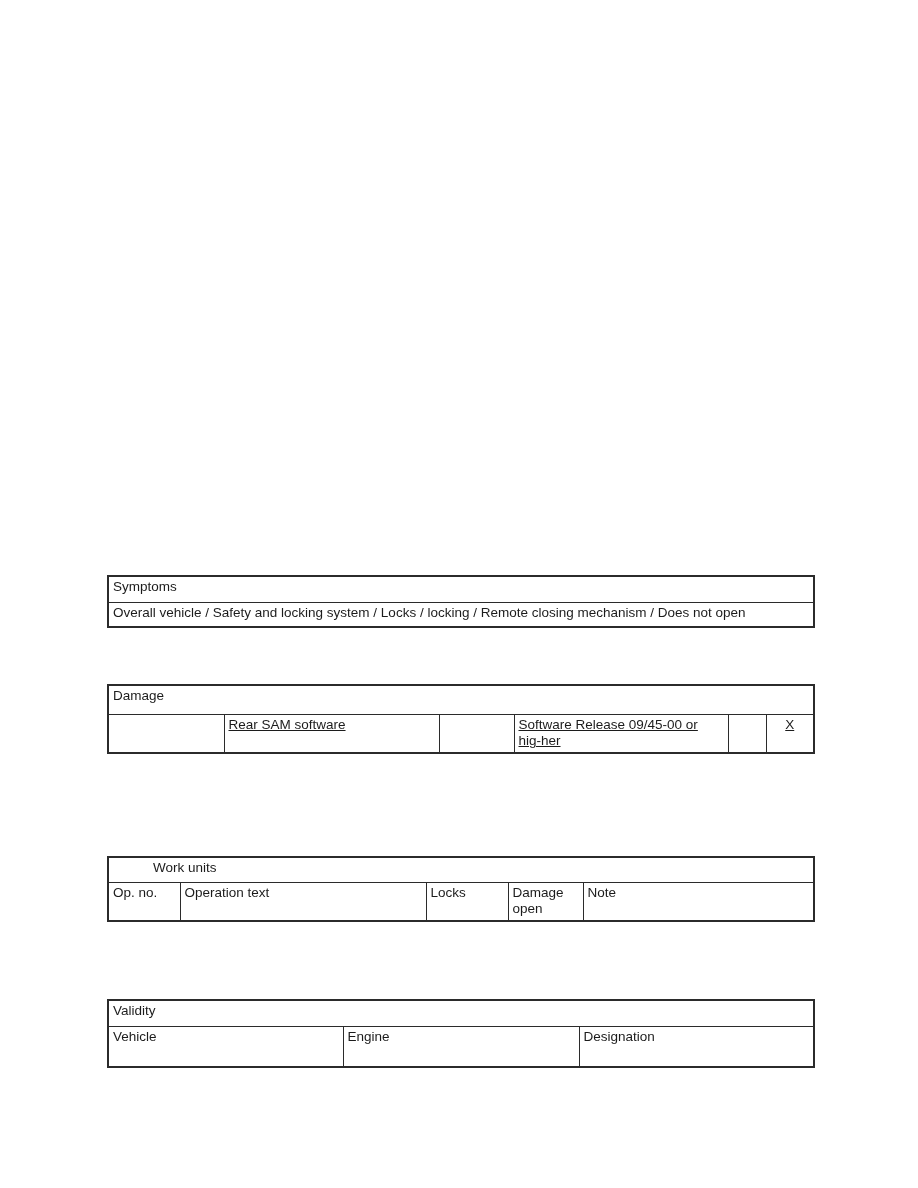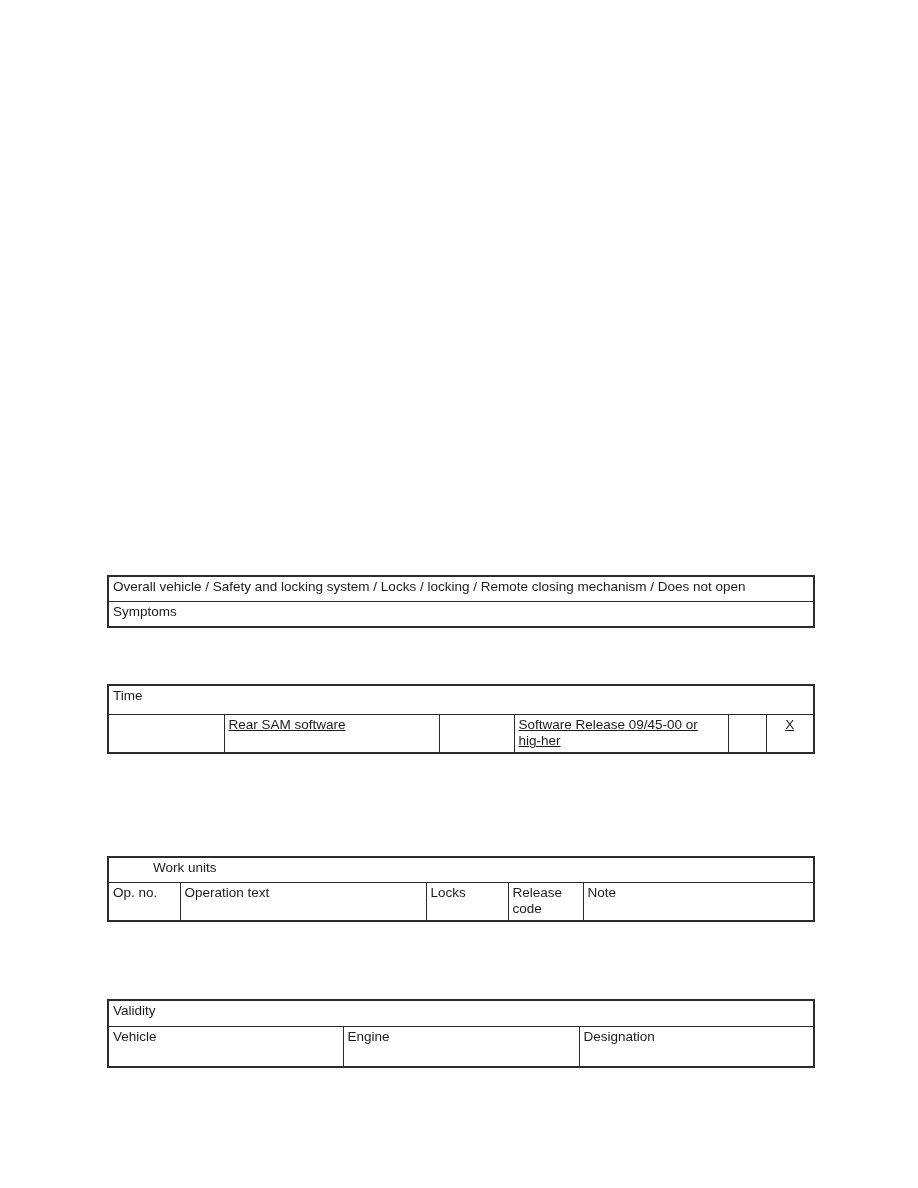--- a/index.html
+++ b/index.html
@@ -62,40 +62,40 @@
 <body>
 
 <div class="page">
 
   <table class="doc-table" id="symptoms-table">
     <colgroup>
         <col style="width:706px">
       </colgroup>
     <tbody>
         <tr>
-      <td class="data-row">Overall vehicle / Safety and locking system / Locks / locking / Remote closing mechanism / Does not open</td>
+      <td class="tbl-title">Symptoms</td>
     </tr>
     <tr>
-      <td class="tbl-title">Symptoms</td>
+      <td class="data-row">Overall vehicle / Safety and locking system / Locks / locking / Remote closing mechanism / Does not open</td>
     </tr>
   </tbody>
     </table>
 
   <table class="doc-table" id="parts-table">
     <colgroup>
       <col style="width:116px">
         <col style="width:215px">
         <col style="width:75px">
       <col style="width:214px">
         <col style="width:38px">
         <col style="width:48px">
     </colgroup>
     <tbody>
         <tr>
-      <td class="tbl-title" colspan="6">Time</td>
+      <td class="tbl-title" colspan="6">Damage</td>
     </tr>
     <tr class="body">
       <td></td>
       <td>Rear SAM software</td>
       <td></td>
       <td>Software Release 09/45-00 or hig-her</td>
       <td></td>
       <td class="center">X</td>
     </tr>
   </tbody>
@@ -110,21 +110,21 @@
         <col style="width:231px">
     </colgroup>
     <tbody>
         <tr>
       <td class="tbl-title" colspan="5">Work units</td>
     </tr>
     <tr class="hdr">
       <td>Op. no.</td>
       <td>Operation text</td>
       <td>Locks</td>
-      <td>Release code</td>
+      <td>Damage open</td>
       <td>Note</td>
     </tr>
   </tbody>
     </table>
 
   <table class="doc-table" id="validity-table">
     <colgroup>
       <col style="width:235px">
         <col style="width:236px">
         <col style="width:235px">

